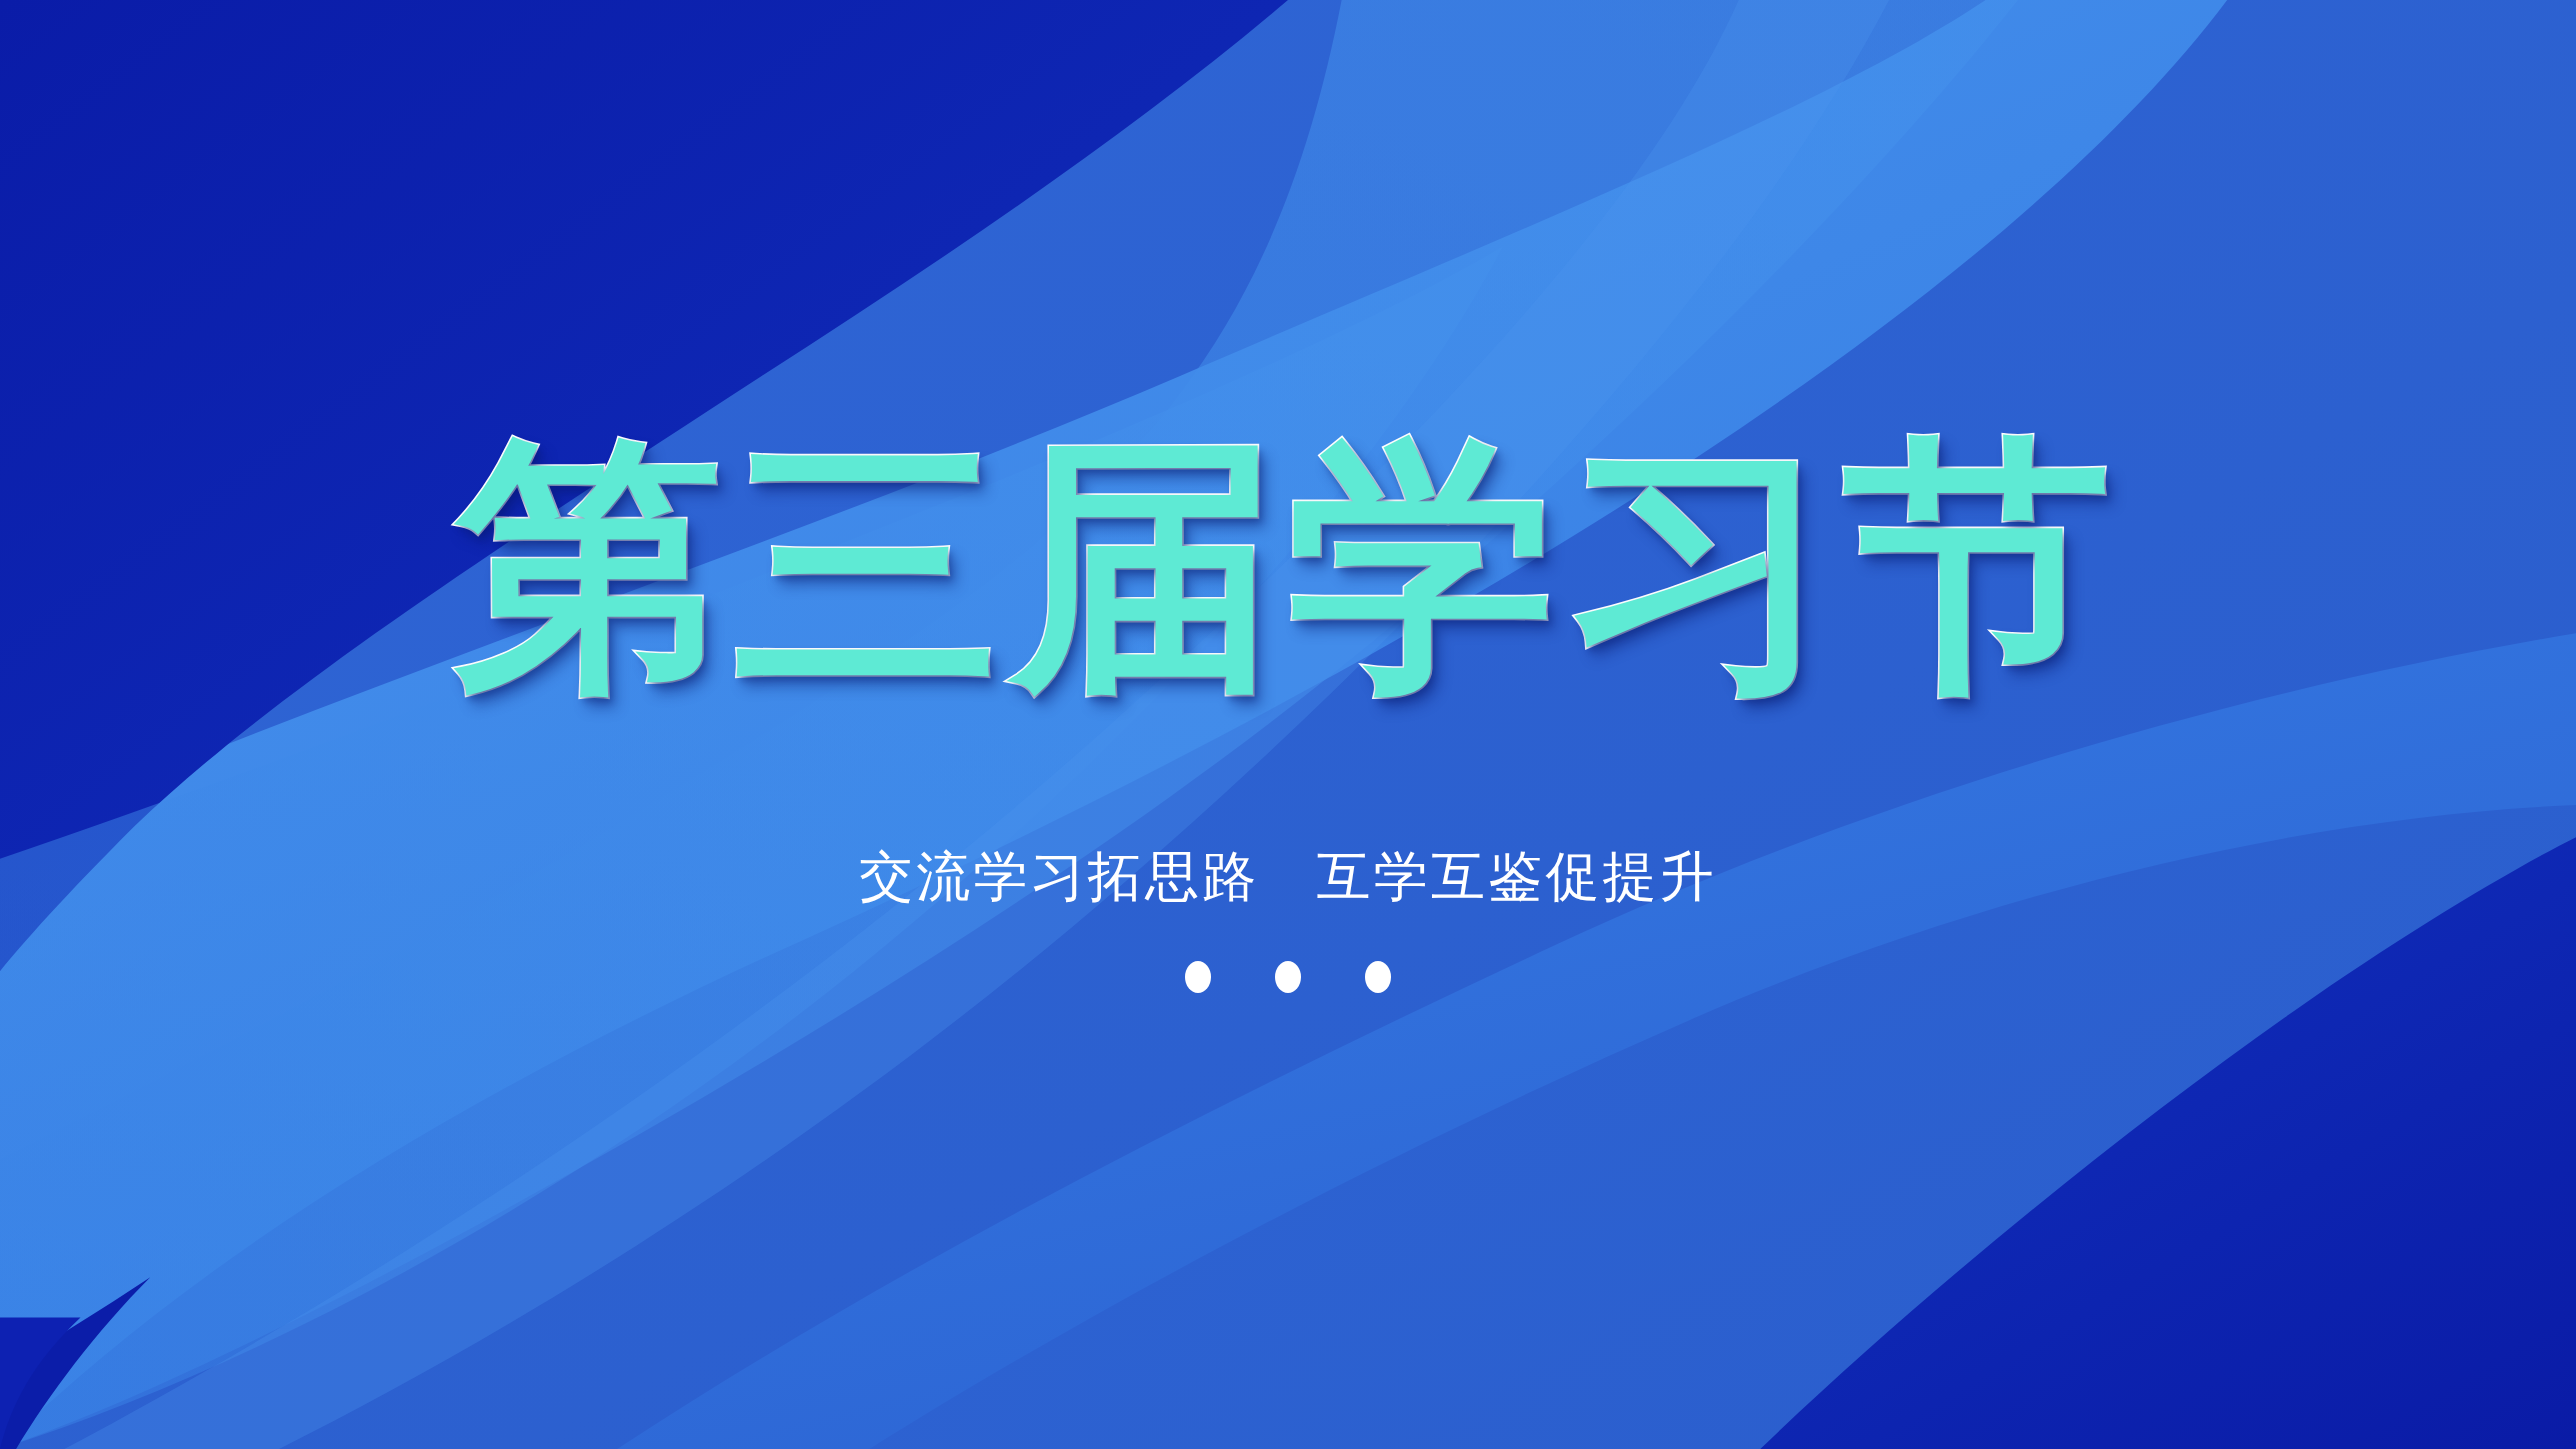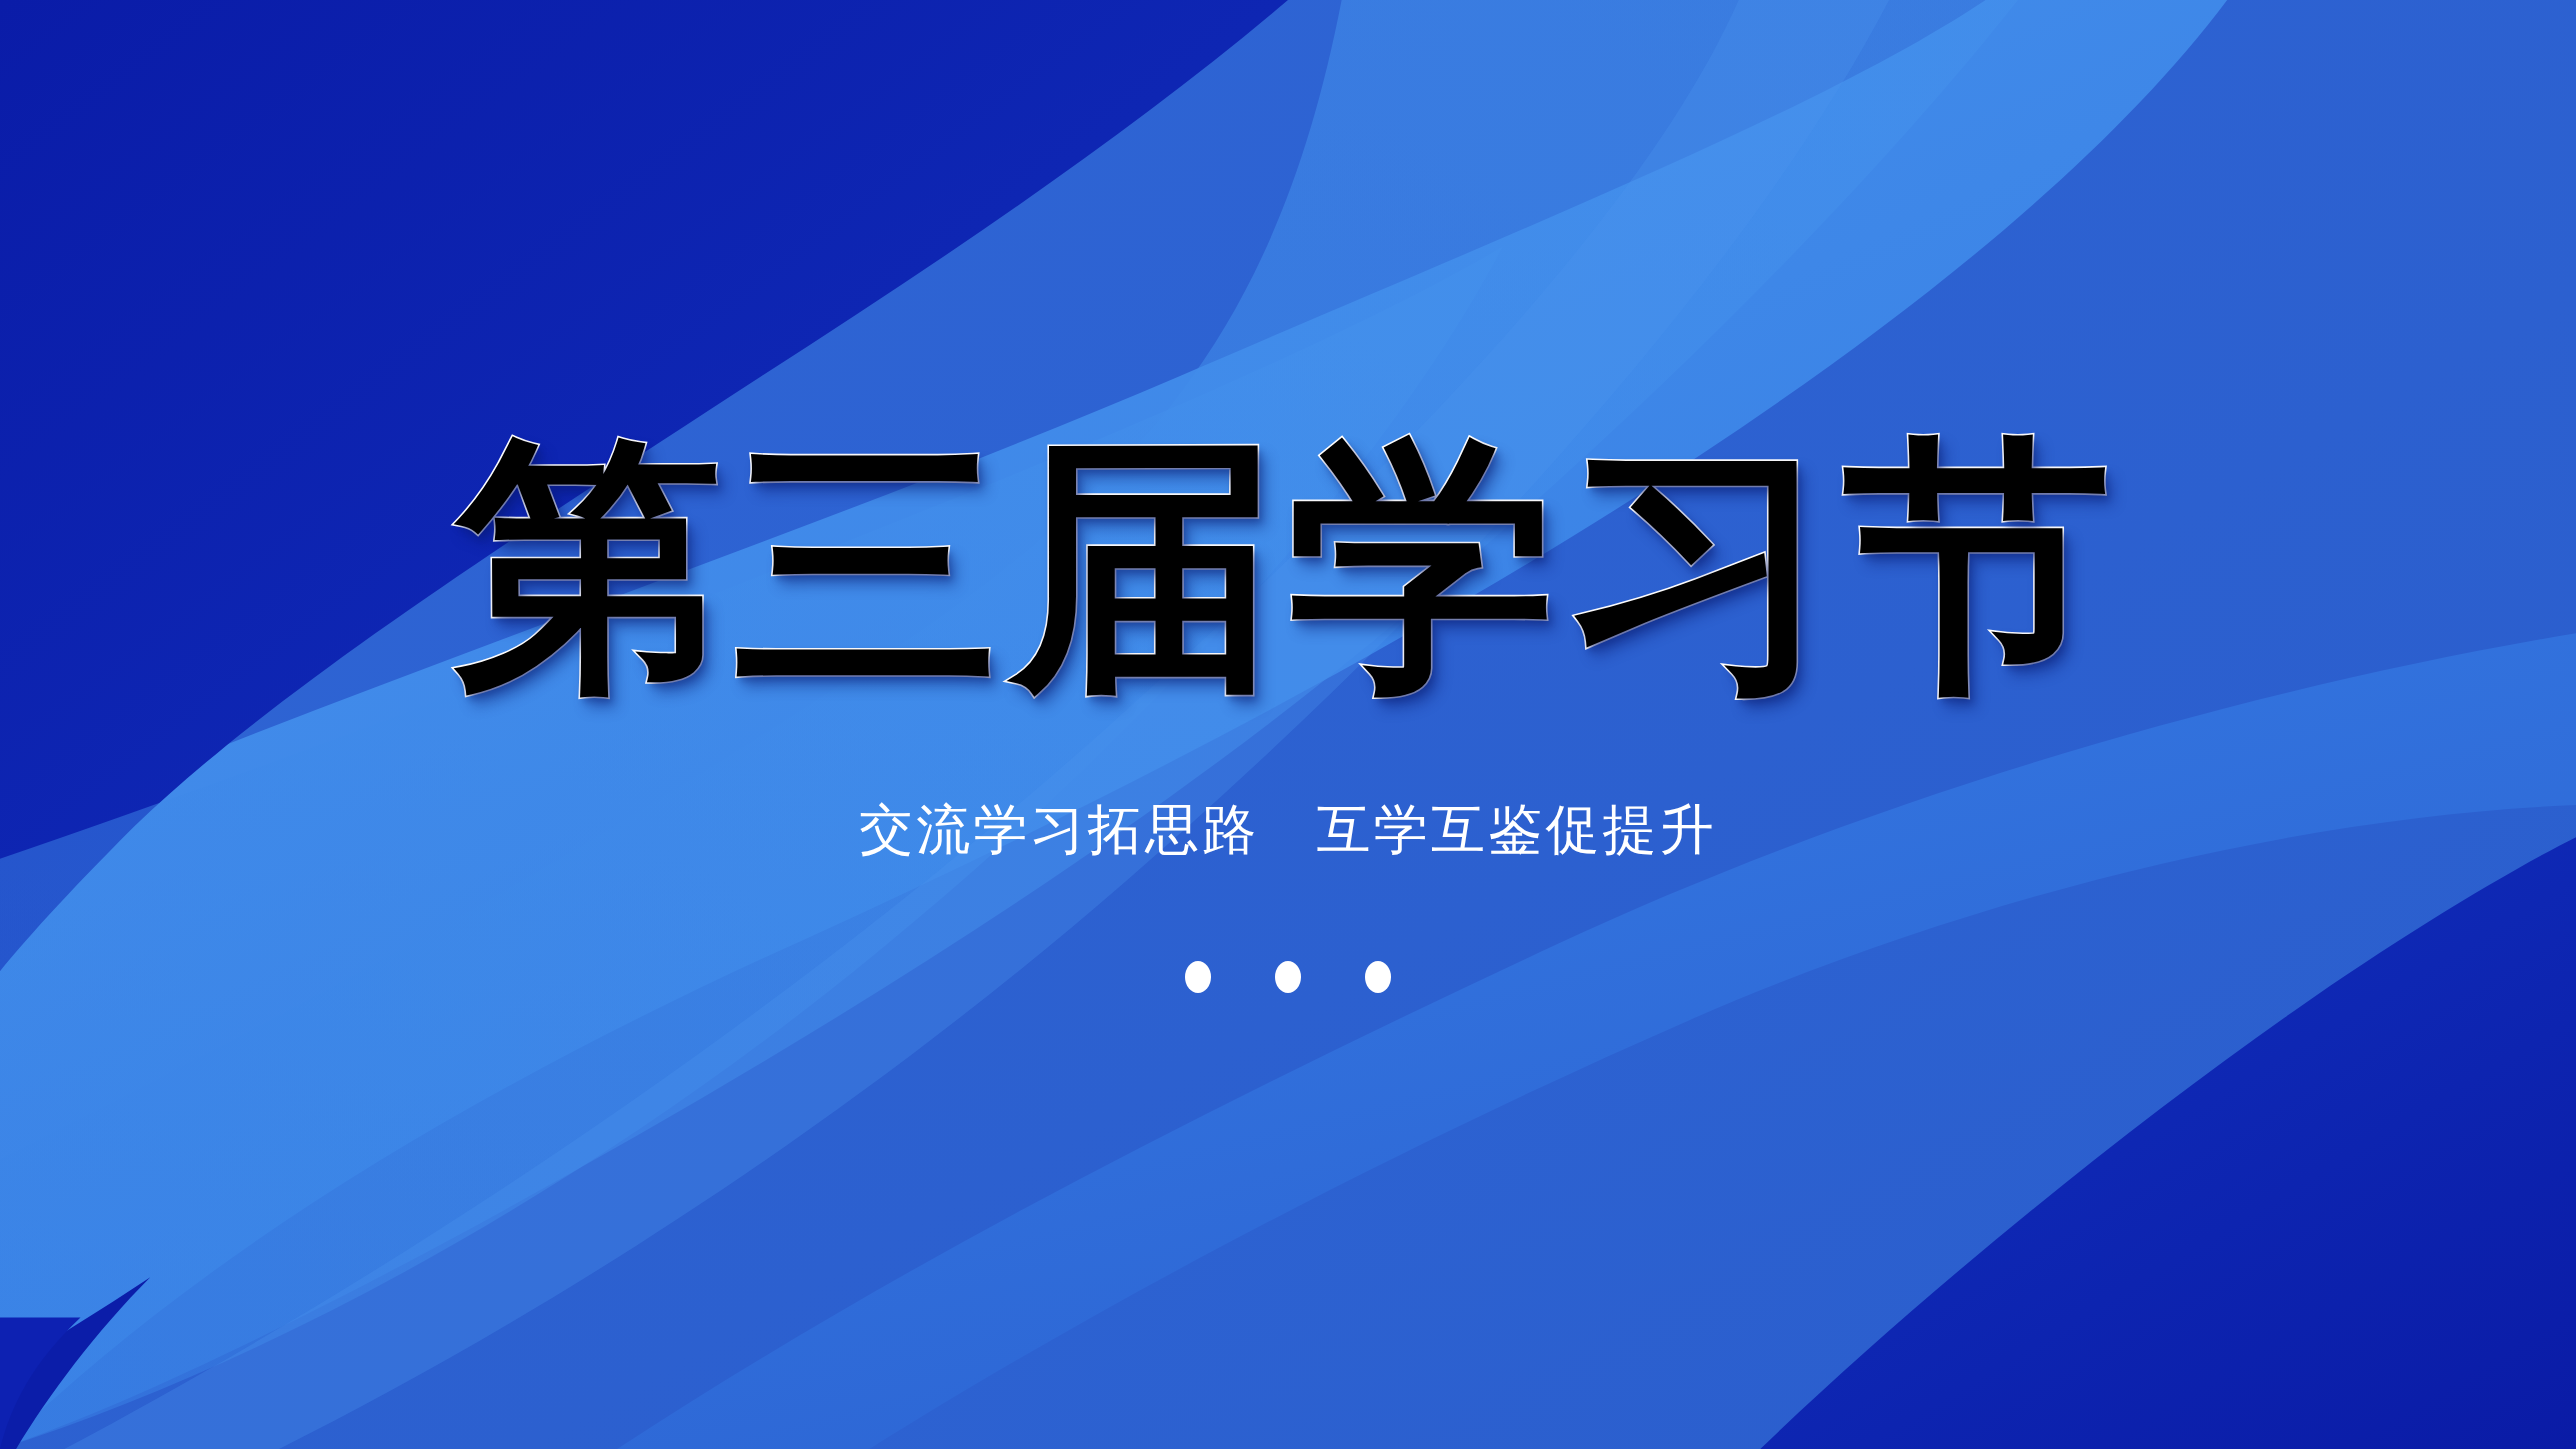--- a/index.html
+++ b/index.html
@@ -50,45 +50,46 @@
     top: 424px;
     text-align: center;
   }
   .main-title {
     display: inline-block;
     font-family: "DejaVu Sans", "Liberation Sans", sans-serif;
     font-weight: 700;
     font-size: 268px;
     line-height: 1.06;
     letter-spacing: 9.7px;
-    color: #000000;
+    color: #5eead4;
     white-space: nowrap;
     text-shadow:
        7.5px 10.7px 14px rgba(8, 24, 110, 0.42),
        3.2px 4.8px 6.4px rgba(8, 24, 110, 0.32);
     -webkit-text-stroke: 3.2px #FFFFFF;
     paint-order: stroke fill;
   }
 
   .subtitle-block {
     position: absolute;
     left: 0;
     right: 0;
     top: 799px;
     text-align: center;
   }
   .subtitle {
     display: inline-block;
-    font-family: Liberation Mono, monospace;
+    font-family: Liberation Sans, sans-serif;
     font-weight: 400;
     font-size: 54px;
     line-height: 1.3;
     letter-spacing: 3.2px;
     color: #FFFFFF;
     white-space: pre;
+    margin-top: 42px;
   }
 
   .dots-block {
     position: absolute;
     left: 0;
     right: 0;
     top: 961px;
     display: flex;
     justify-content: center;
     align-items: center;

